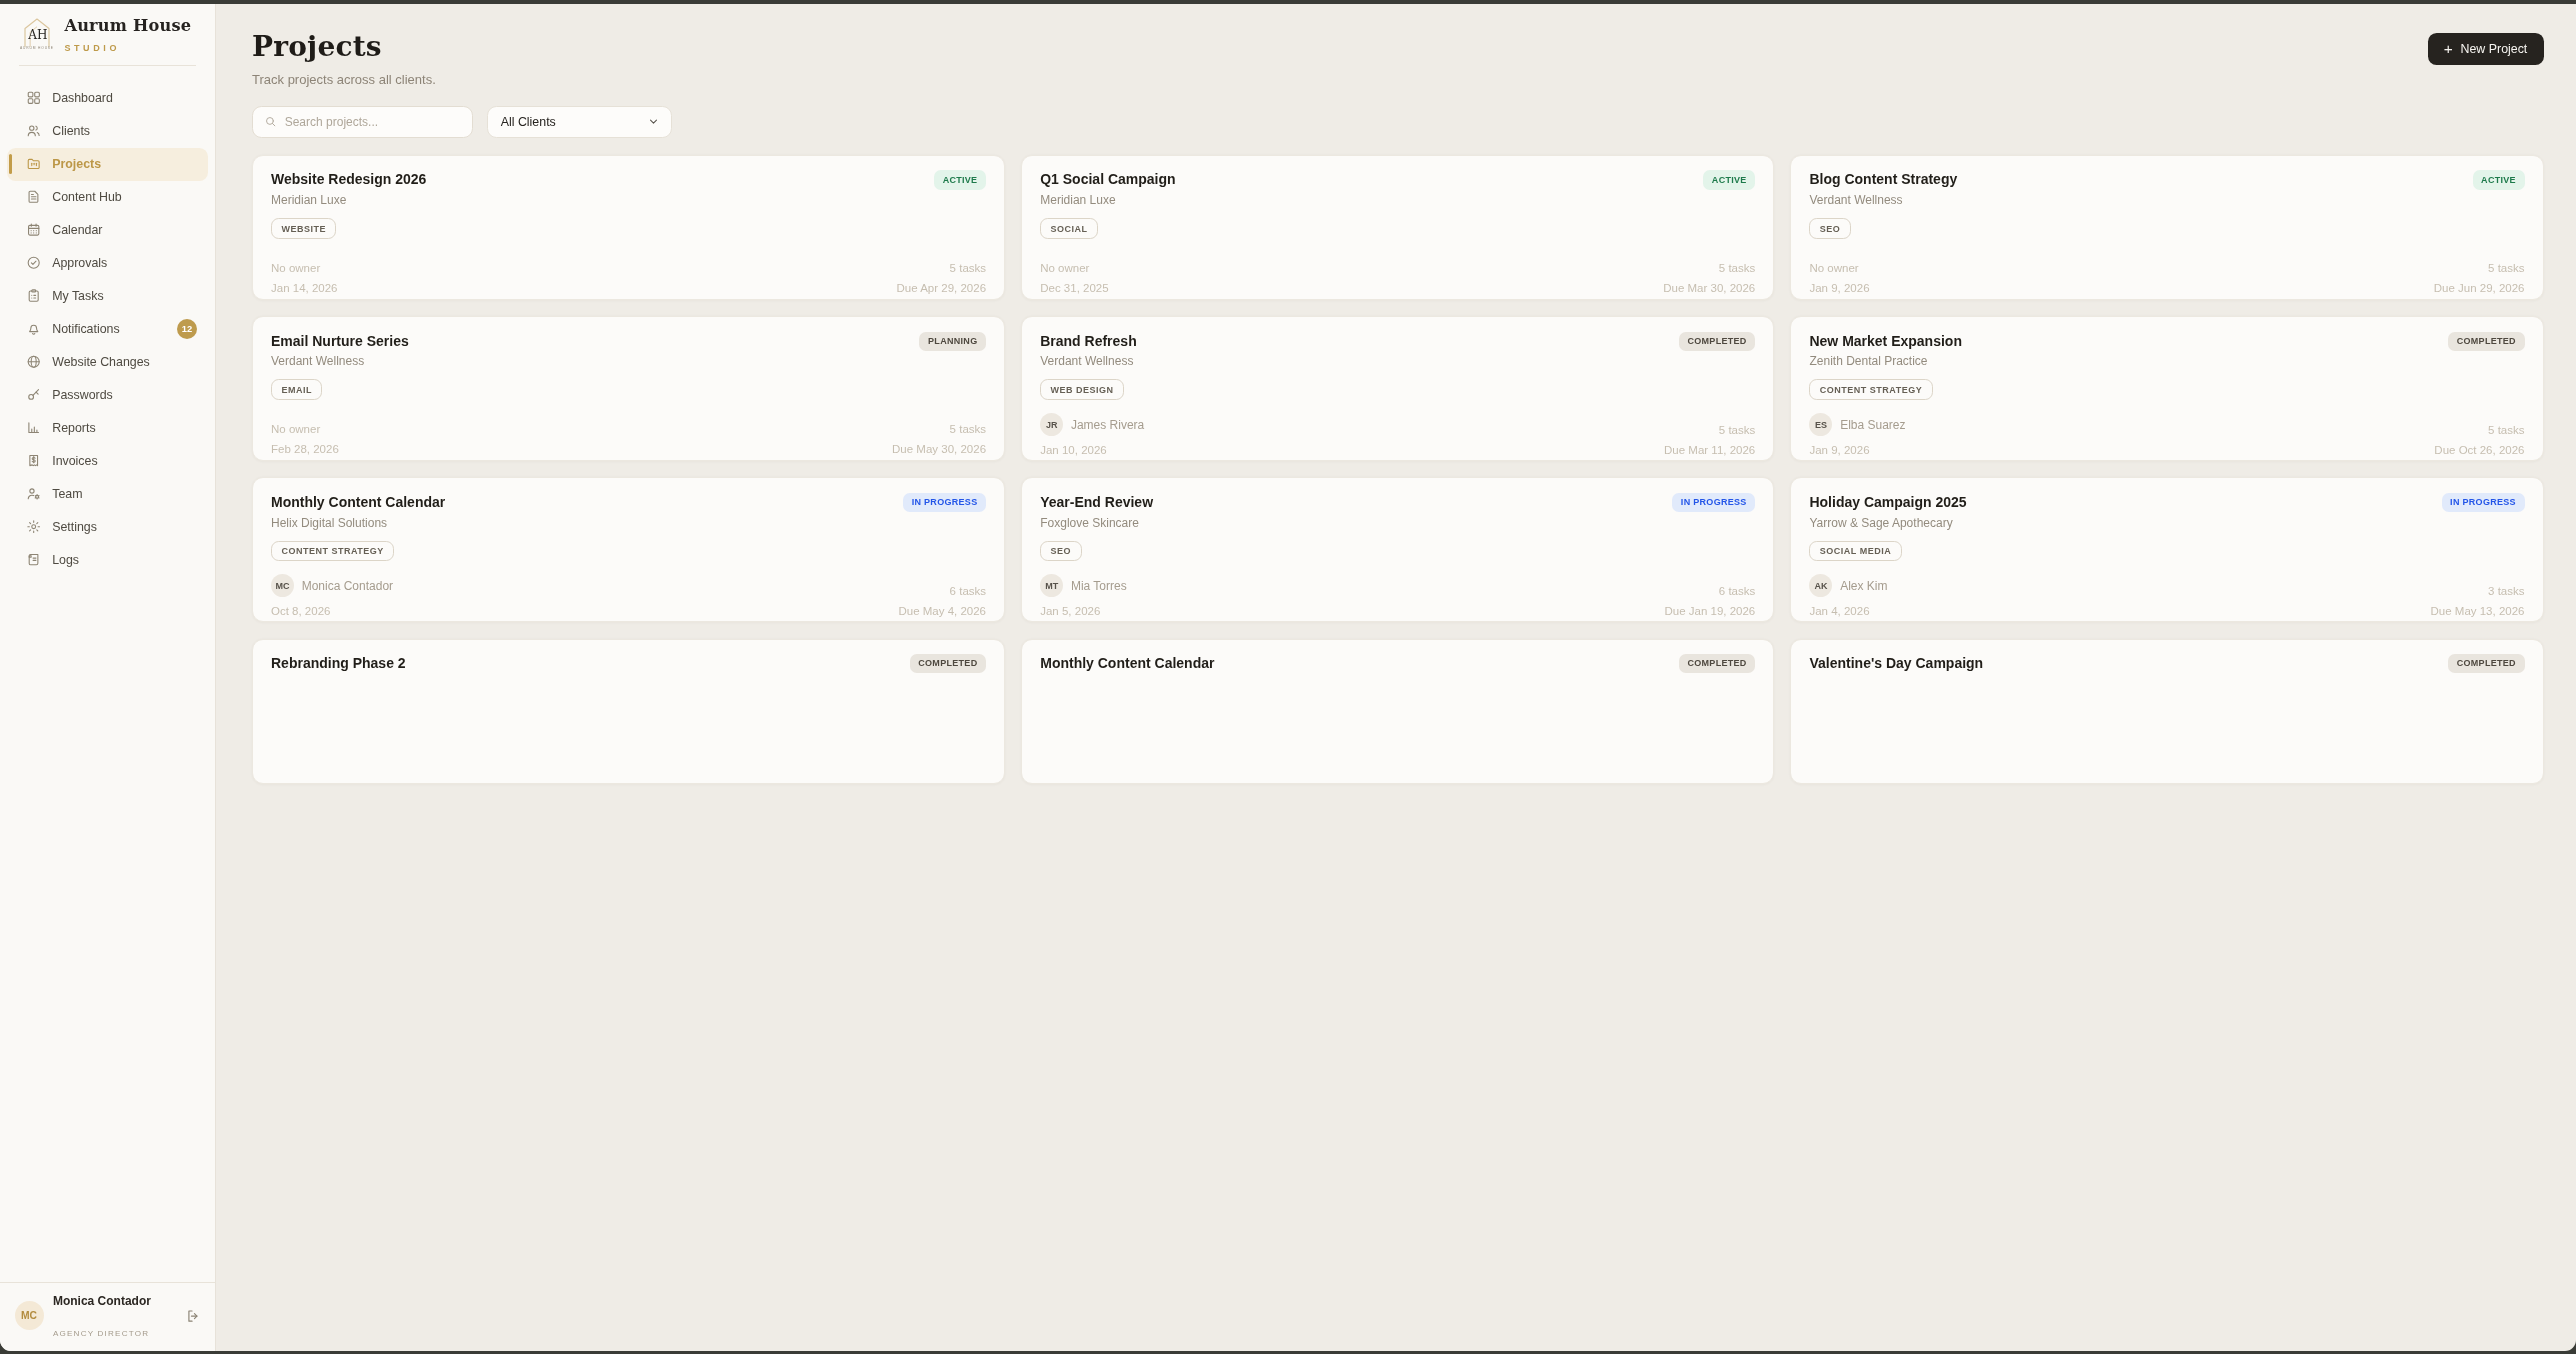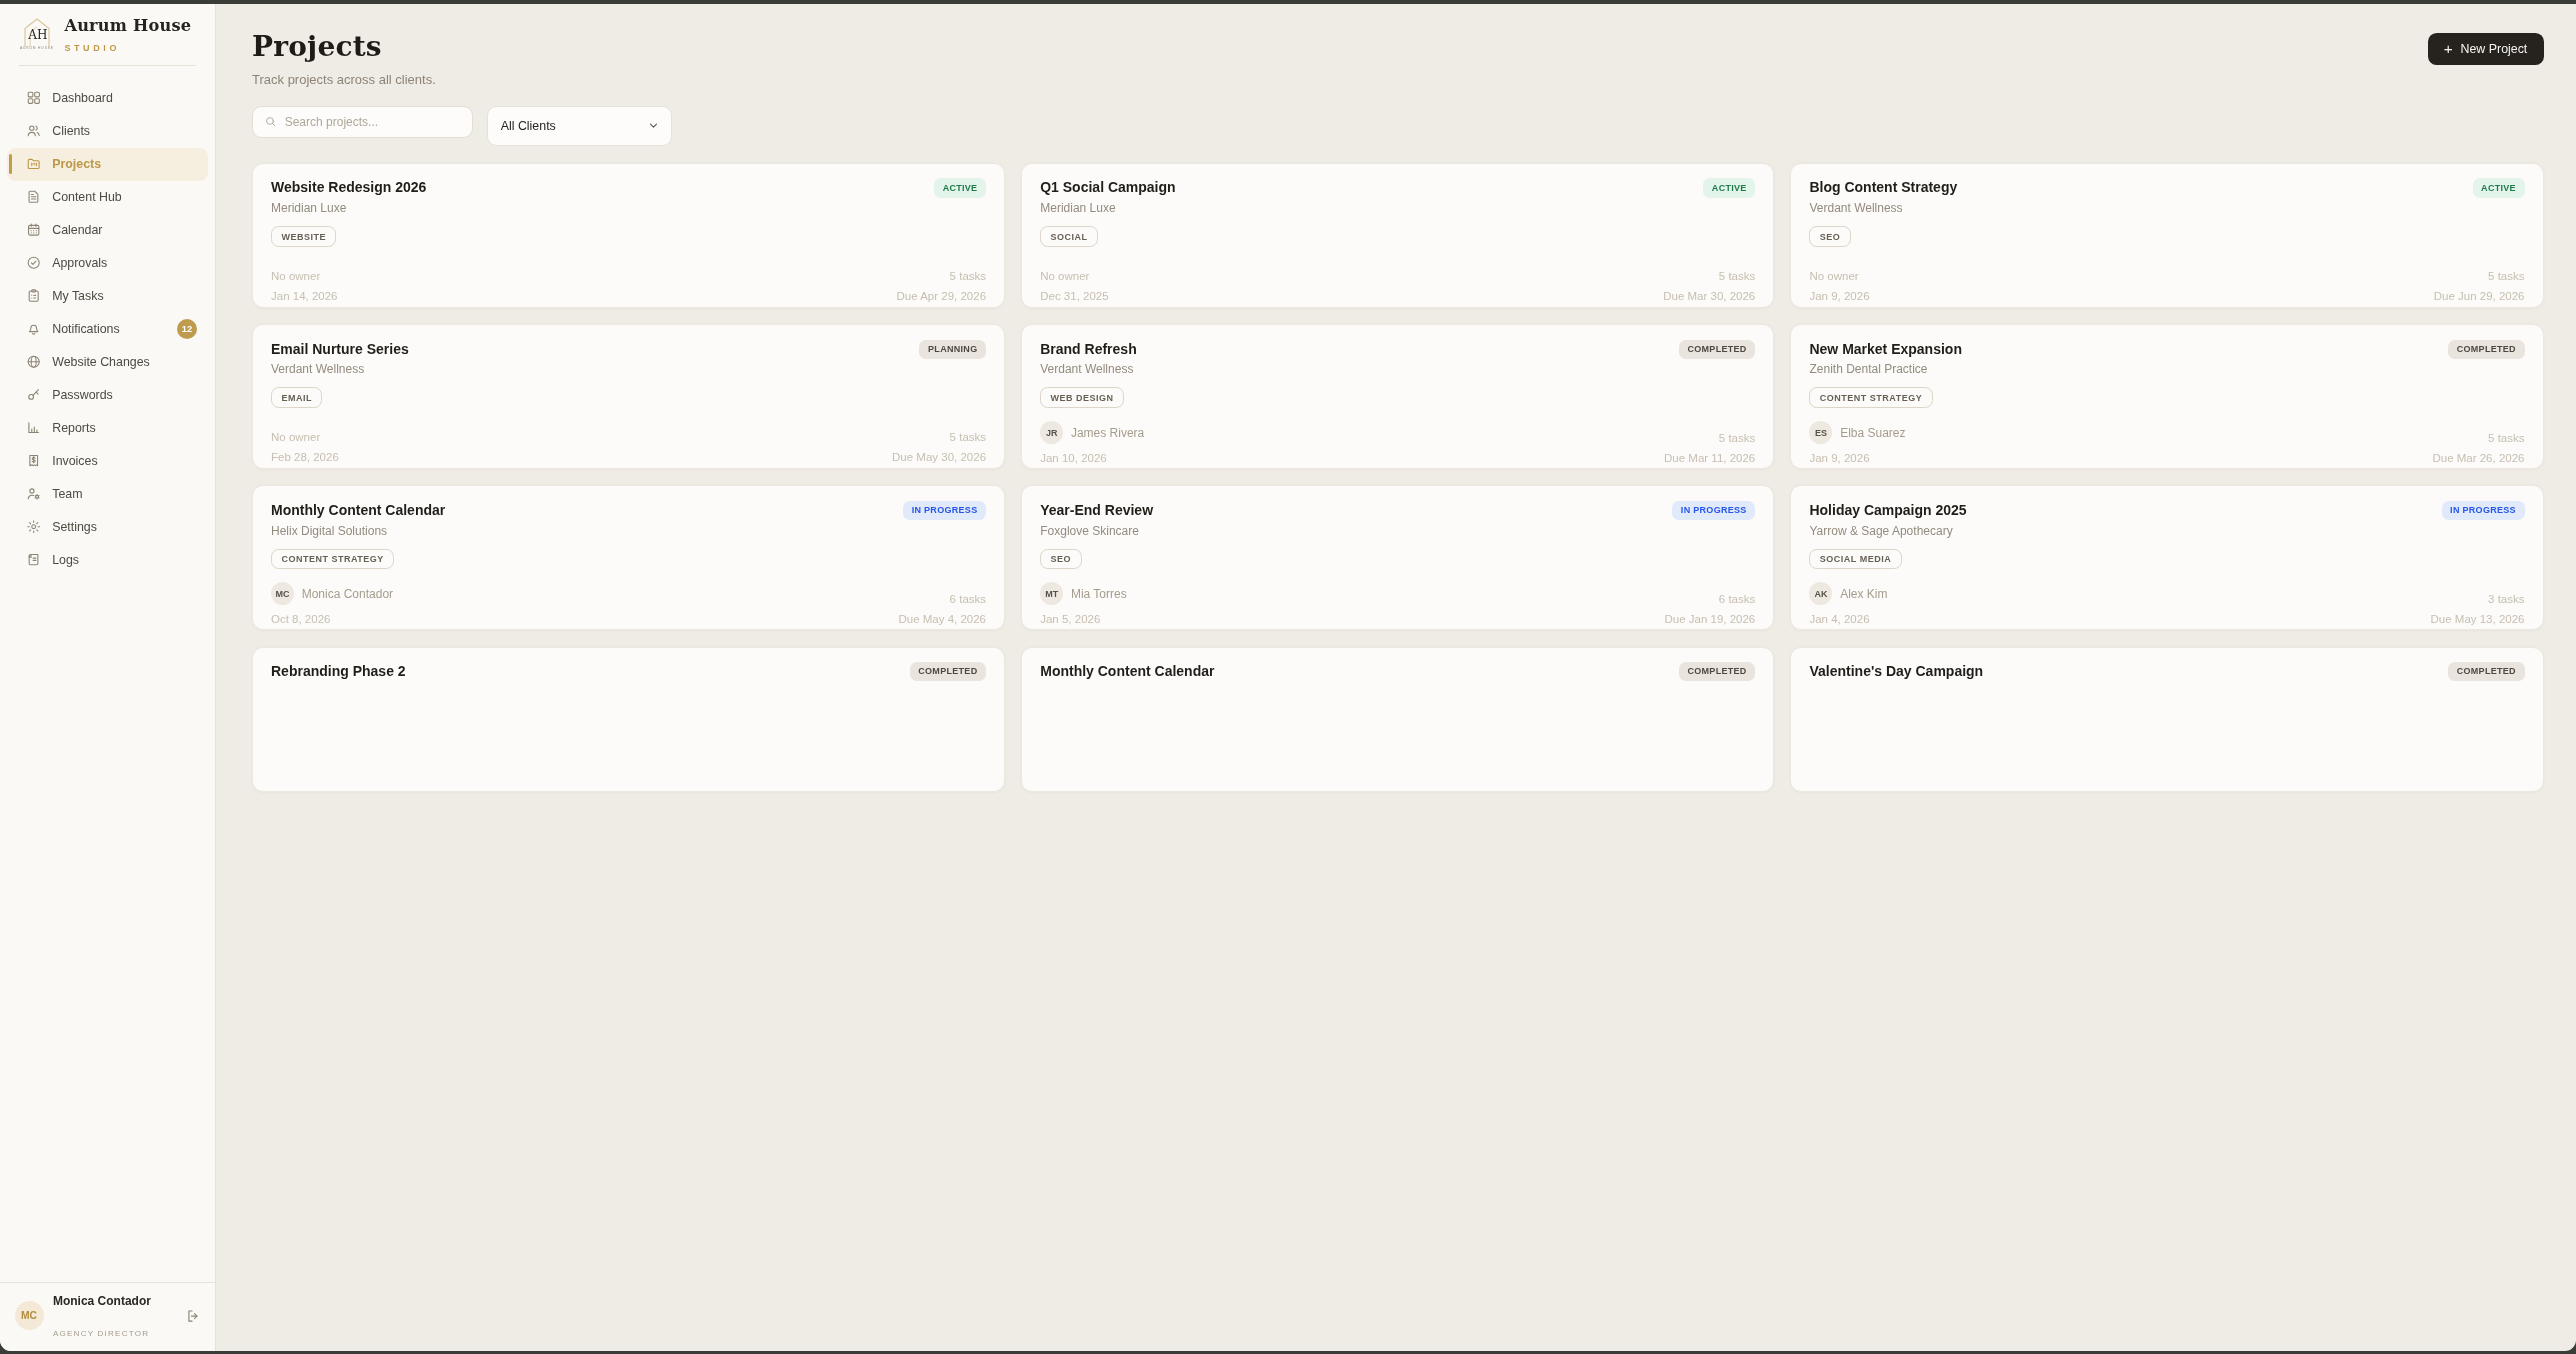--- a/index.html
+++ b/index.html
@@ -53,21 +53,21 @@
   .btn-plus { font-size:15.4px; font-weight:400; line-height:1; }
 
   .filters-row { display:flex; margin-top:19px; }
   .search-box { display:flex; align-items:center; gap:7.7px; width:221px; height:32px;
                 background:#FDFCFA; border:0.9px solid #E3DDD2; border-radius:9.4px; padding:0 11px; }
   .search-box svg { width:13px; height:13px; color:#B3AB9E; flex:0 0 auto; }
   .search-box input { border:none; outline:none; background:transparent; flex:1; font-size:12px;
                       color:#4E4A41; font-family:"Liberation Sans", sans-serif; }
   .search-box input::placeholder { color:#AFA79A; }
   .client-filter { display:flex; align-items:center; justify-content:space-between; width:185px;
-                   height:40px; margin-left:13.7px; background:#FDFCFA; border:0.9px solid #E6E1D7;
+                   height:32px; margin-left:13.7px; background:#FDFCFA; border:0.9px solid #E6E1D7;
                    border-radius:9.4px; padding:0 11px 0 13px; cursor:pointer; }
   .client-filter .cf-value { font-size:12.4px; color:#26231F; }
   .client-filter svg { width:13px; height:13px; color:#55504A; }
 
   
   .cards-grid { margin-top:17px; display:grid; grid-template-columns:repeat(3, 1fr);
                 grid-auto-rows:145px; gap:16.2px; }
   .project-card { background:#FCFBF9; border:0.9px solid #ECE8E0; border-radius:11px;
                   padding:14.5px 18px 12px 18px; box-shadow:0 0.9px 2.6px rgba(70,58,34,.04);
                   overflow:hidden; cursor:pointer; }
@@ -380,21 +380,21 @@
             <div class="card-title">New Market Expansion</div>
             <span class="status-badge status-completed">COMPLETED</span>
           </div><div class="card-client">Zenith Dental Practice</div><span class="card-tag">CONTENT STRATEGY</span><div class="card-meta">
             <div class="owner-cell">
               <span class="owner-avatar">ES</span>
               <span class="owner-name">Elba Suarez</span>
             </div>
             <span class="tasks-count">5 tasks</span>
           </div><div class="card-dates">
             <span>Jan 9, 2026</span>
-            <span>Due Mar 26, 2026</span>
+            <span>Due Oct 26, 2026</span>
           </div></div>
         <div class="project-card"><div class="card-head">
             <div class="card-title">Monthly Content Calendar</div>
             <span class="status-badge status-in_progress">IN PROGRESS</span>
           </div><div class="card-client">Helix Digital Solutions</div><span class="card-tag">CONTENT STRATEGY</span><div class="card-meta">
             <div class="owner-cell">
               <span class="owner-avatar">MC</span>
               <span class="owner-name">Monica Contador</span>
             </div>
             <span class="tasks-count">6 tasks</span>

